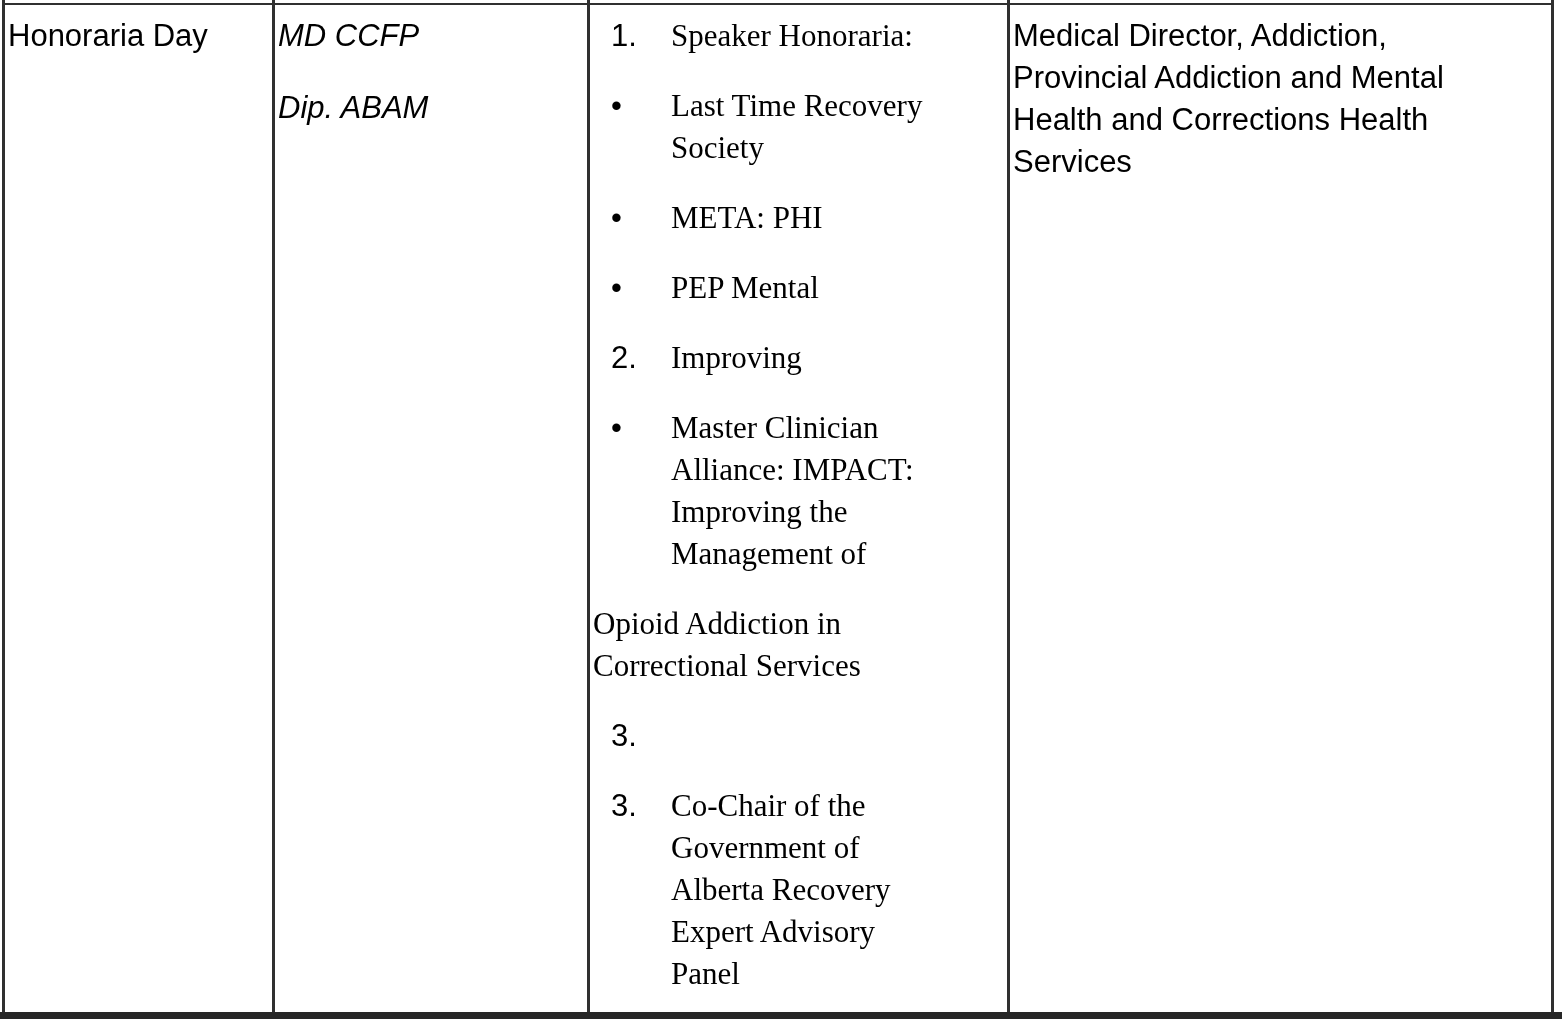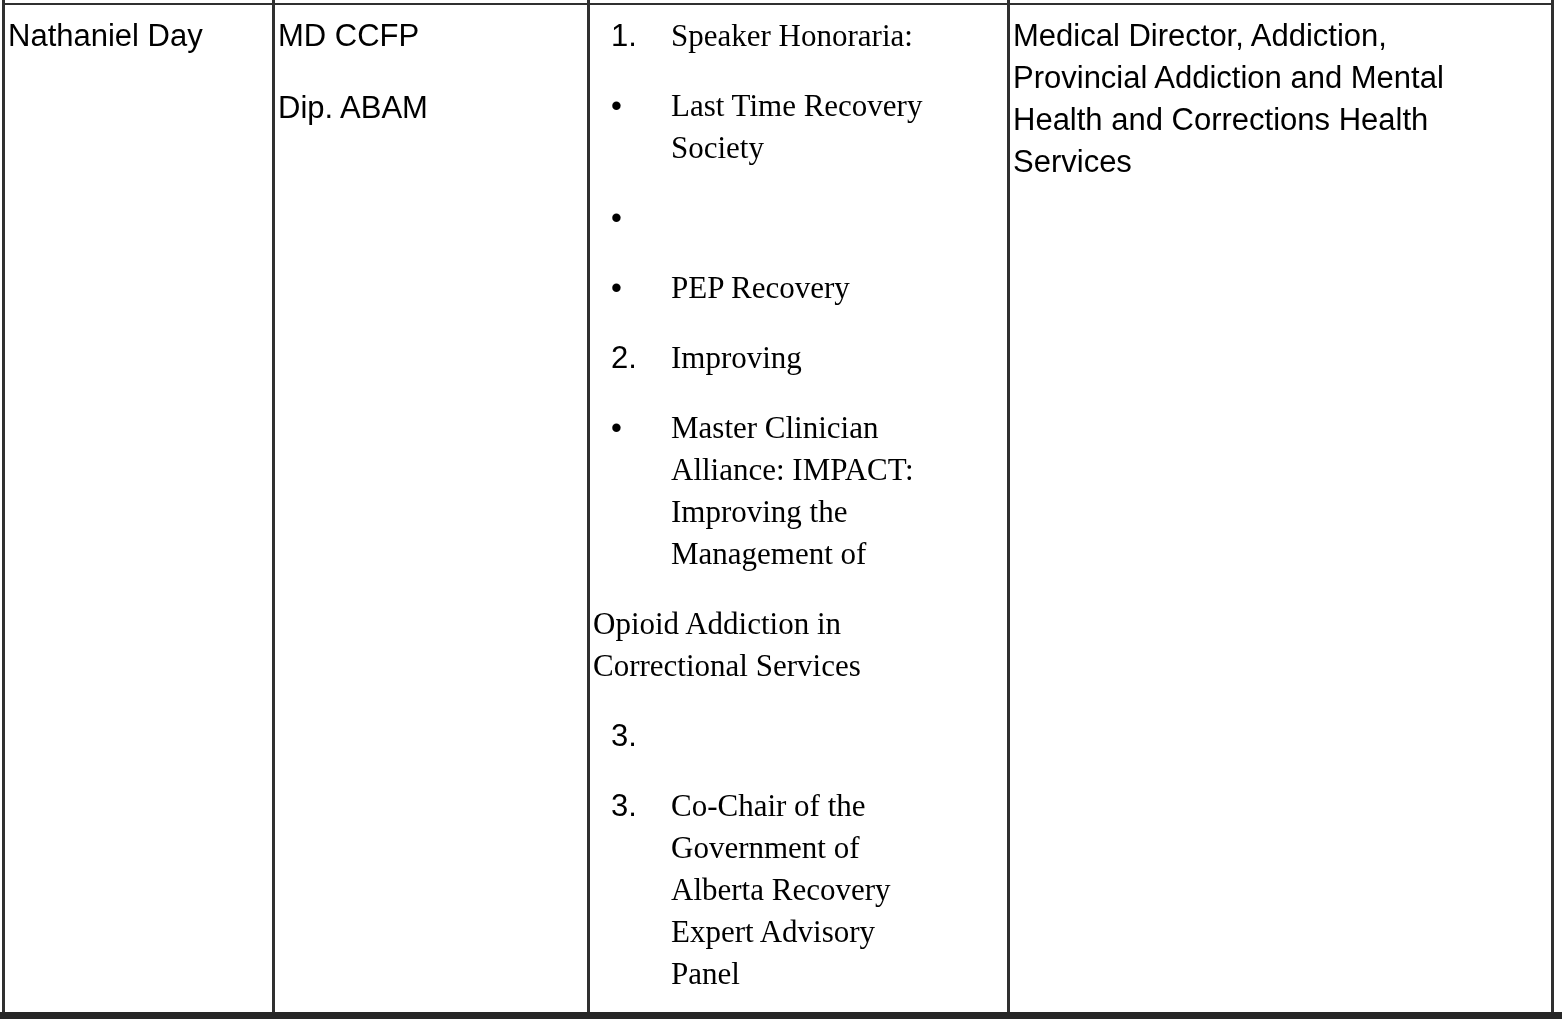--- a/index.html
+++ b/index.html
@@ -44,21 +44,21 @@
   }
   .cell {
     position: absolute;
     top: 5px;
     height: 1007px;
     box-sizing: border-box;
     padding: 10px 4px 0 3px;
     overflow: hidden;
   }
   .cell-name        { left: 5px;    width: 267px; }
-  .cell-credentials { left: 275px;  width: 312px; }
+  .cell-credentials { left: 275px;  width: 312px; font-style: italic; }
   .cell-disclosures { left: 590px;  width: 417px; }
   .cell-role        { left: 1010px; width: 541px; }
   .cell p {
     margin: 0 0 30px 0;
     white-space: pre-line;
   }
   .li {
     display: flex;
     margin: 0 0 28px 0;
   }
@@ -80,44 +80,45 @@
 
   <div class="hline-thin"></div>
 
   <div class="vline v-left"></div>
   <div class="vline v-div1"></div>
   <div class="vline v-div2"></div>
   <div class="vline v-div3"></div>
   <div class="vline v-right"></div>
 
   <div class="cell cell-name">
-    <p>Nathaniel Day</p>
+    <p>Honoraria Day</p>
   </div>
 
   <div class="cell cell-credentials">
     <p>MD CCFP</p>
     <p>Dip. ABAM</p>
   </div>
 
   <div class="cell cell-disclosures">
     <div class="li">
       <span class="marker">1.</span>
       <span class="text">Speaker Honoraria:</span>
     </div>
     <div class="li">
       <span class="marker">•</span>
       <span class="text">Last Time Recovery
 Society</span>
     </div>
     <div class="li">
       <span class="marker">•</span>
+      <span class="text">META: PHI</span>
     </div>
     <div class="li">
       <span class="marker">•</span>
-      <span class="text">PEP Recovery</span>
+      <span class="text">PEP Mental</span>
     </div>
     <div class="li">
       <span class="marker">2.</span>
       <span class="text">Improving</span>
     </div>
     <div class="li">
       <span class="marker">•</span>
       <span class="text">Master Clinician
 Alliance: IMPACT:
 Improving the

